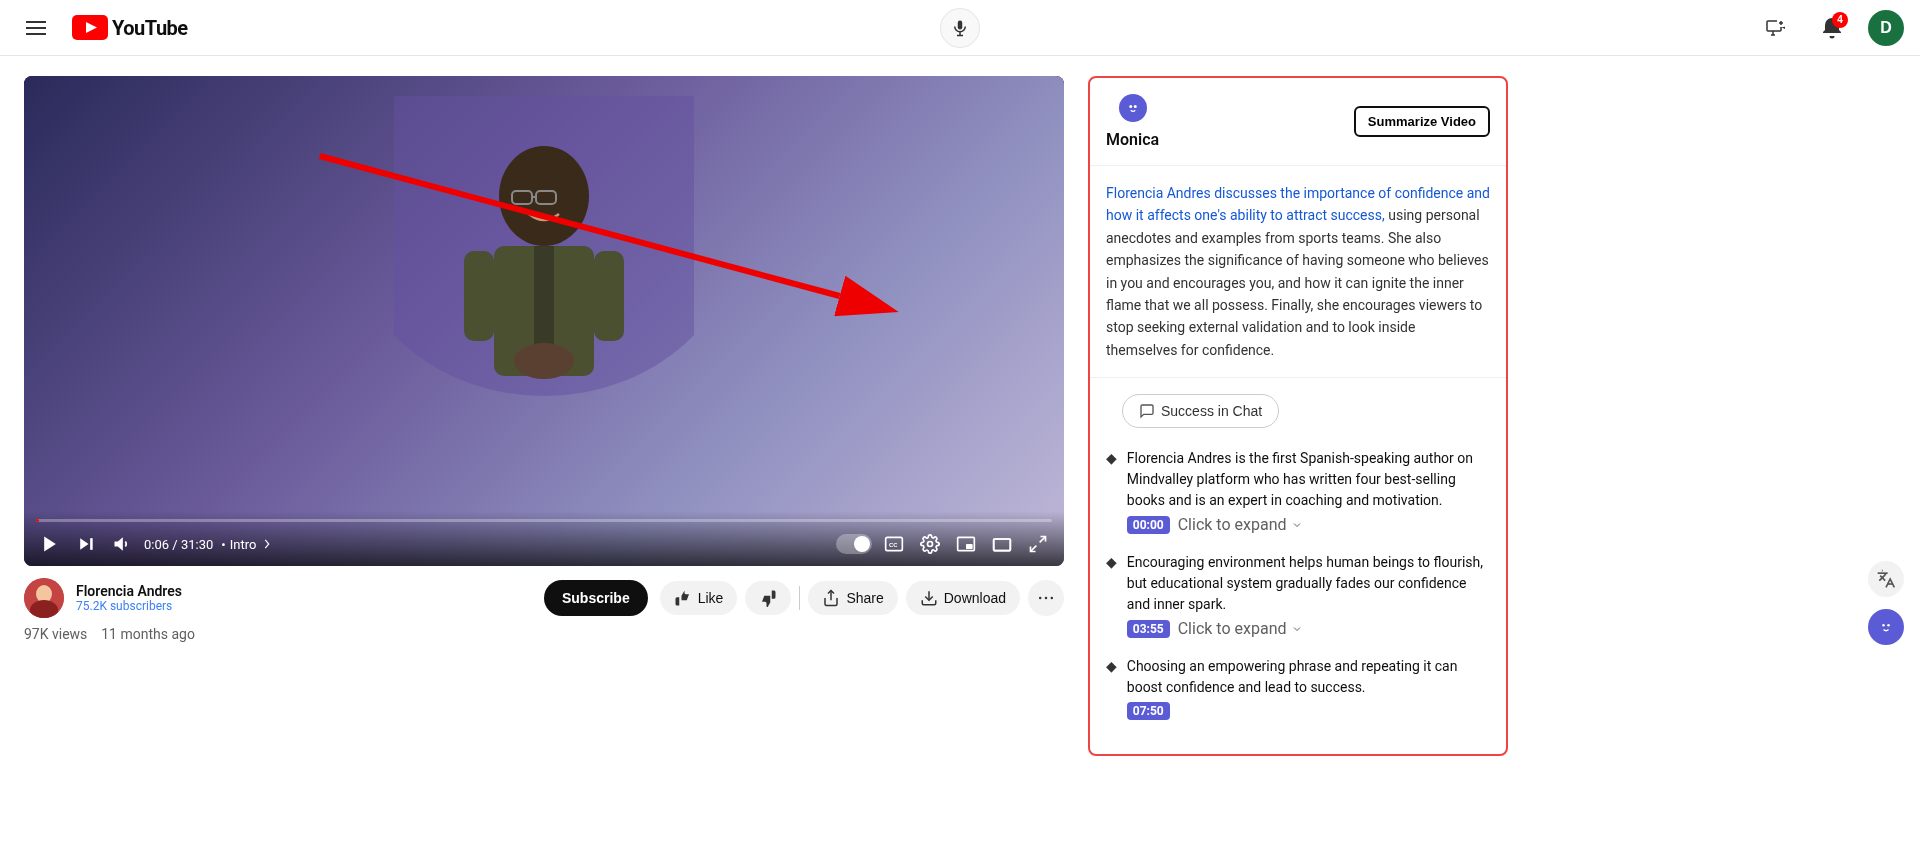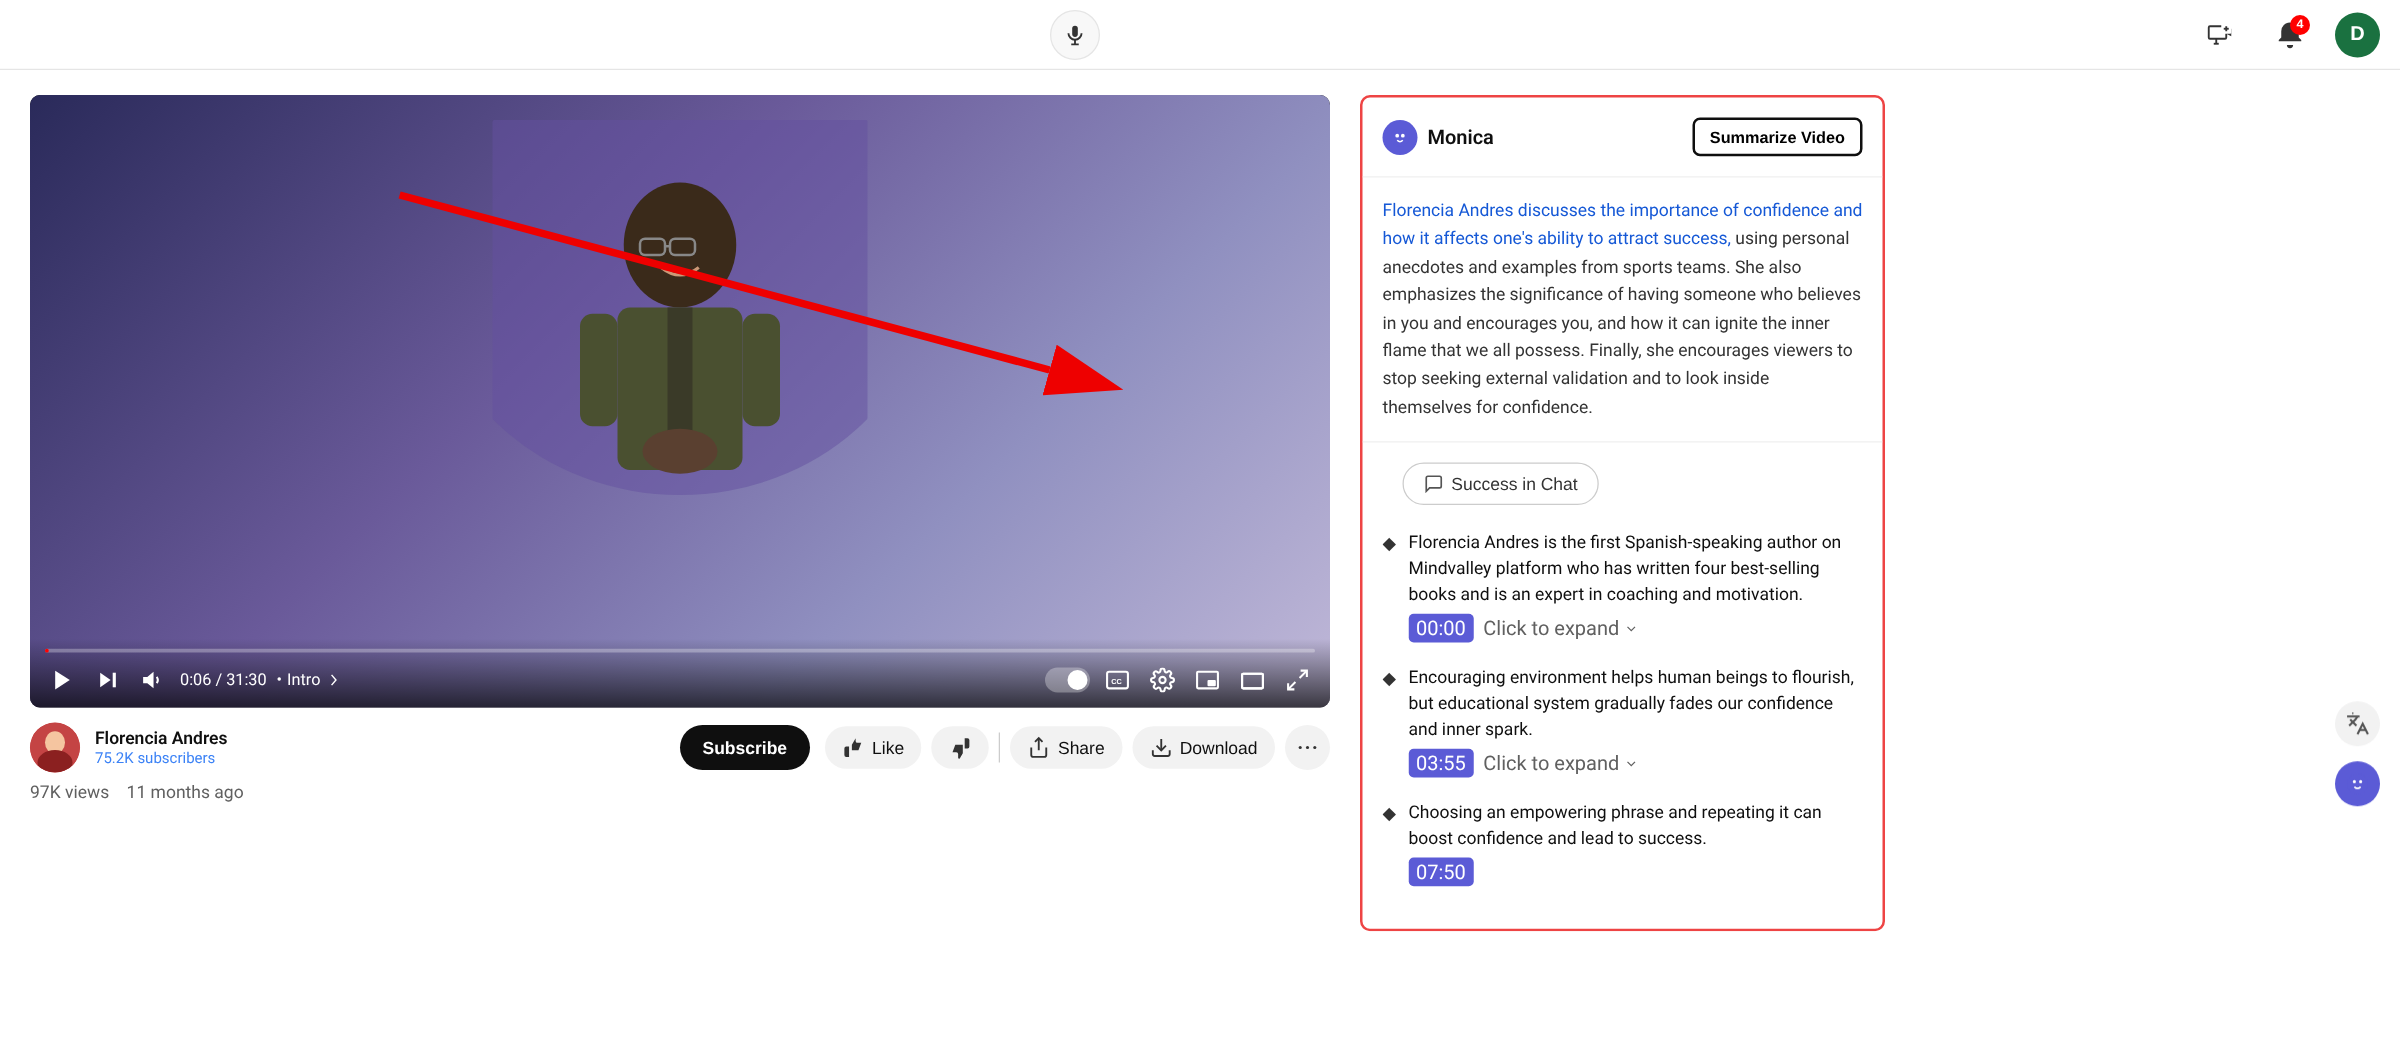--- a/index.html
+++ b/index.html
@@ -68,58 +68,74 @@
 
     .video-stats { font-size: 14px; color: #606060; padding: 8px 0; }
 
     
     .sidebar-panel {
       width: 420px; flex-shrink: 0; margin-left: 24px;
       border: 2px solid #e44; border-radius: 8px; background: #fff;
       height: fit-content; overflow: hidden;
     }
     .monica-header { display: flex; align-items: center; justify-content: space-between; padding: 16px; border-bottom: 1px solid #f0f0f0; }
-    .monica-left { display: flex; align-items: center; gap: 8px; }
+    .monica-left { display: flex; align-items: center; gap: 8px; flex-direction: column; }
     .monica-icon { width: 28px; height: 28px; border-radius: 50%; background: #5b5bd6; display: flex; align-items: center; justify-content: center; }
     .monica-name { font-size: 16px; font-weight: 600; color: #0f0f0f; }
     .summarize-btn { background: #fff; border: 2px solid #0f0f0f; border-radius: 6px; padding: 6px 12px; font-size: 13px; font-weight: 600; cursor: pointer; }
     .summary-text { padding: 16px; font-size: 14px; line-height: 1.6; color: #333; border-bottom: 1px solid #f0f0f0; }
     .continue-chat-btn { display: inline-flex; align-items: center; gap: 6px; border: 1px solid #ccc; border-radius: 20px; padding: 8px 16px; font-size: 14px; cursor: pointer; background: #fff; margin: 12px 16px; color: #333; }
 
     
     .highlights-section { padding: 0 16px 16px; }
     .highlights-header { display: flex; align-items: center; justify-content: space-between; padding: 12px 0 8px; }
     .highlights-title { font-size: 16px; font-weight: 700; color: #0f0f0f; }
     .highlights-actions { display: flex; gap: 8px; align-items: center; }
     .hl-icon-btn { background: none; border: none; cursor: pointer; color: #606060; font-size: 16px; padding: 2px; }
 
     .highlight-item { display: flex; gap: 10px; margin-bottom: 18px; }
     .hl-bullet { color: #333; font-size: 14px; flex-shrink: 0; margin-top: 2px; }
     .hl-content { flex: 1; }
     .hl-text { font-size: 14px; line-height: 1.5; color: #0f0f0f; margin-bottom: 4px; }
     .hl-timestamp-row { display: flex; align-items: center; gap: 8px; }
-    .hl-timestamp { background: #5b5bd6; color: #fff; border-radius: 4px; padding: 2px 6px; font-size: 16px; font-weight: 400; cursor: pointer; }
+    .hl-timestamp { background: #5b5bd6; color: #fff; border-radius: 4px; padding: 2px 6px; font-size: 12px; font-weight: 700; cursor: pointer; }
     .hl-expand { display: flex; align-items: center; gap: 4px; font-size: 16px; color: #606060; cursor: pointer; }
 
     
     ::-webkit-scrollbar { width: 6px; }
     ::-webkit-scrollbar-track { background: transparent; }
     ::-webkit-scrollbar-thumb { background: #ccc; border-radius: 3px; }
 
     
     .right-edge { position: fixed; right: 16px; bottom: 200px; display: flex; flex-direction: column; gap: 12px; }
     .edge-icon { width: 36px; height: 36px; border-radius: 50%; background: #f2f2f2; display: flex; align-items: center; justify-content: center; cursor: pointer; border: none; }
 
     
     .highlights-scroll { max-height: 320px; overflow-y: auto; }
   </style>
 </head>
 <body>
 
 <nav class="topnav">
+  <div class="topnav-left">
+    <button class="nav-icon-btn">
+      <div class="hamburger-icon">
+        <span></span>
+          <span></span>
+          <span></span>
+      </div>
+    </button>
+    <a class="yt-logo" href="#">
+      <svg class="yt-logo-icon" viewBox="0 0 36 25" xmlns="http://www.w3.org/2000/svg">
+        <rect width="36" height="25" rx="5" fill="#FF0000"></rect>
+        <polygon points="14,7 14,18 25,12.5" fill="#FFFFFF"></polygon>
+      </svg>
+      <span class="yt-logo-text">YouTube</span>
+    </a>
+  </div>
 
   <div class="topnav-center">
     <button class="mic-btn">
       <svg width="18" height="18" viewBox="0 0 24 24" fill="#333">
         <rect x="9" y="2" width="6" height="12" rx="3" fill="#333"></rect>
         <path d="M5 10a7 7 0 0 0 14 0" stroke="#333" stroke-width="2" fill="none"></path>
         <line x1="12" y1="17" x2="12" y2="22" stroke="#333" stroke-width="2"></line>
         <line x1="8" y1="22" x2="16" y2="22" stroke="#333" stroke-width="2"></line>
       </svg>
     </button>

